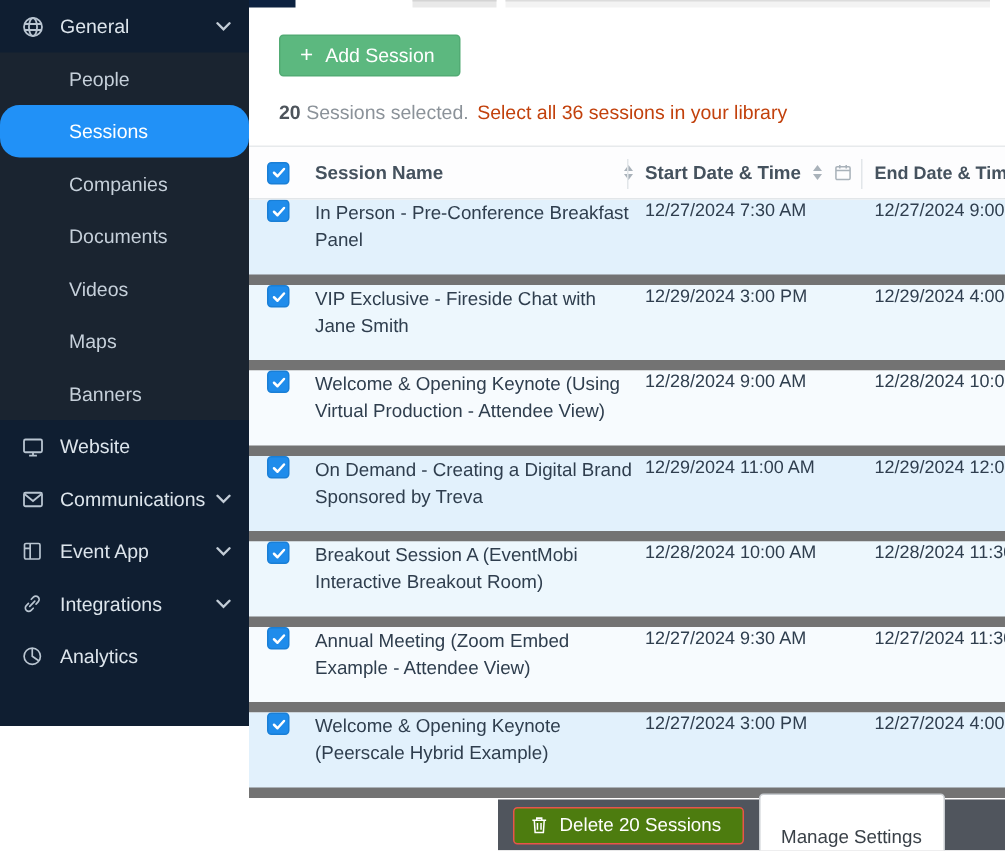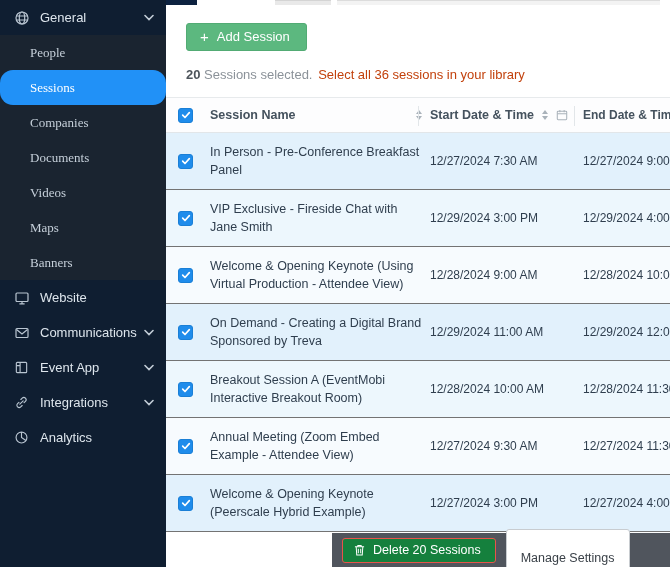--- a/index.html
+++ b/index.html
@@ -5,33 +5,33 @@
   * { margin:0; padding:0; box-sizing:border-box; }
   html,body { width:670px; height:567px; overflow:hidden; }
   body {
     font-family:"Liberation Sans","DejaVu Sans",sans-serif;
     background:#fff; color:#33424f; position:relative;
     display:flex;
   }
 
   
   .sidebar {
-    width:166px; height:567px; background:#0f1e31; flex:0 0 166px;
+    width:166px; height:484px; background:#0f1e31; flex:0 0 166px;
     display:flex; flex-direction:column; overflow:hidden;
   }
   .sb-item {
     height:35px; display:flex; align-items:center; cursor:pointer;
     padding:0 12px 0 13px; color:#dde5ec; font-size:13px; flex:0 0 35px;
   }
   .sb-item .sb-icon { width:17px; height:17px; margin-right:10px; display:flex; align-items:center; justify-content:center; color:#b9c5d1; }
   .sb-item .sb-label { flex:1 1 auto; white-space:nowrap; }
   .sb-item .sb-chevron { width:10px; height:7px; color:#c2ccd6; display:flex; }
   .sb-sub-panel { background:#1a2430; }
   .sb-item.sub { padding-left:30px; color:#c6d0da; }
-  .sb-item.sub .sb-label { margin-left:0;font-family:Liberation Serif, serif; }
+  .sb-item.sub .sb-label { margin-left:16px; }
   .sb-item.active { background:#2191f7; color:#ffffff;border-radius:13px; }
 
   
   .main { flex:1 1 auto; position:relative; background:#fff; width:504px; overflow:hidden; }
 
   
   .tab-strip { height:5px; position:relative; background:#fff; }
   .tab-strip .seg-dark { position:absolute; left:0; top:0; width:31px; height:5px; background:#0d2240; }
   .tab-strip .seg-a { position:absolute; left:109px; top:0; width:56px; height:5px; background:#e9e9e9; border-top:1px solid #d4d4d4; }
   .tab-strip .seg-b { position:absolute; left:171px; top:0; width:323px; height:5px; background:#f3f3f3; border-top:1px solid #dcdcdc; }
@@ -72,37 +72,37 @@
   .head-divider.d2 { left:408px; }
 
   .checkbox {
     width:15px; height:15px; border-radius:3px; background:#1f8ceb;
     border:1px solid #1a7fd6; display:flex; align-items:center; justify-content:center;
     cursor:pointer;
   }
 
   .rows { }
   .row {
-    height:57px; display:flex; align-items:center; font-size:12.5px;
-    color:#2f3e4e; border-bottom:1px solid #737373; cursor:pointer;
+    height:57px; display:flex; align-items:flex-start; font-size:12.5px;
+    color:#2f3e4e; border-bottom:7px solid #737373; cursor:pointer;
   }
   .row:nth-child(3n+1) { background:#e2f1fc; }
   .row:nth-child(3n+2) { background:#edf7fd; }
   .row:nth-child(3n)   { background:#f7fbfe; }
   .row .col-name { line-height:1.45; }
   .row .col-start, .row .col-end, .thead .col-end { font-size:12px; white-space:nowrap; }
 
   
   .action-bar {
     position:absolute; left:166px; right:0; bottom:0; height:34px;
     background:rgba(73,78,86,0.96); display:flex; align-items:center; gap:10px;
     padding-left:10px; z-index:5;
   }
   .btn-delete {
-    display:inline-flex; align-items:center; gap:8px; background:#15803d;
+    display:inline-flex; align-items:center; gap:8px; background:#4d7c0f;
     border:1px solid #e9544a; color:#fff; font-size:12.5px; padding:4px 14px 5px 11px;
     border-radius:3px; cursor:pointer; font-family:inherit;justify-content:space-between;
   }
   .btn-delete .trash { display:flex; color:#fff; }
   .btn-manage {
     background:#fff; border:1px solid #c8ccd0; color:#3a4148; font-size:12.5px;
     padding:21px 14px 5px; border-radius:3px; cursor:pointer; font-family:inherit;
   }
 </style>
 </head>

